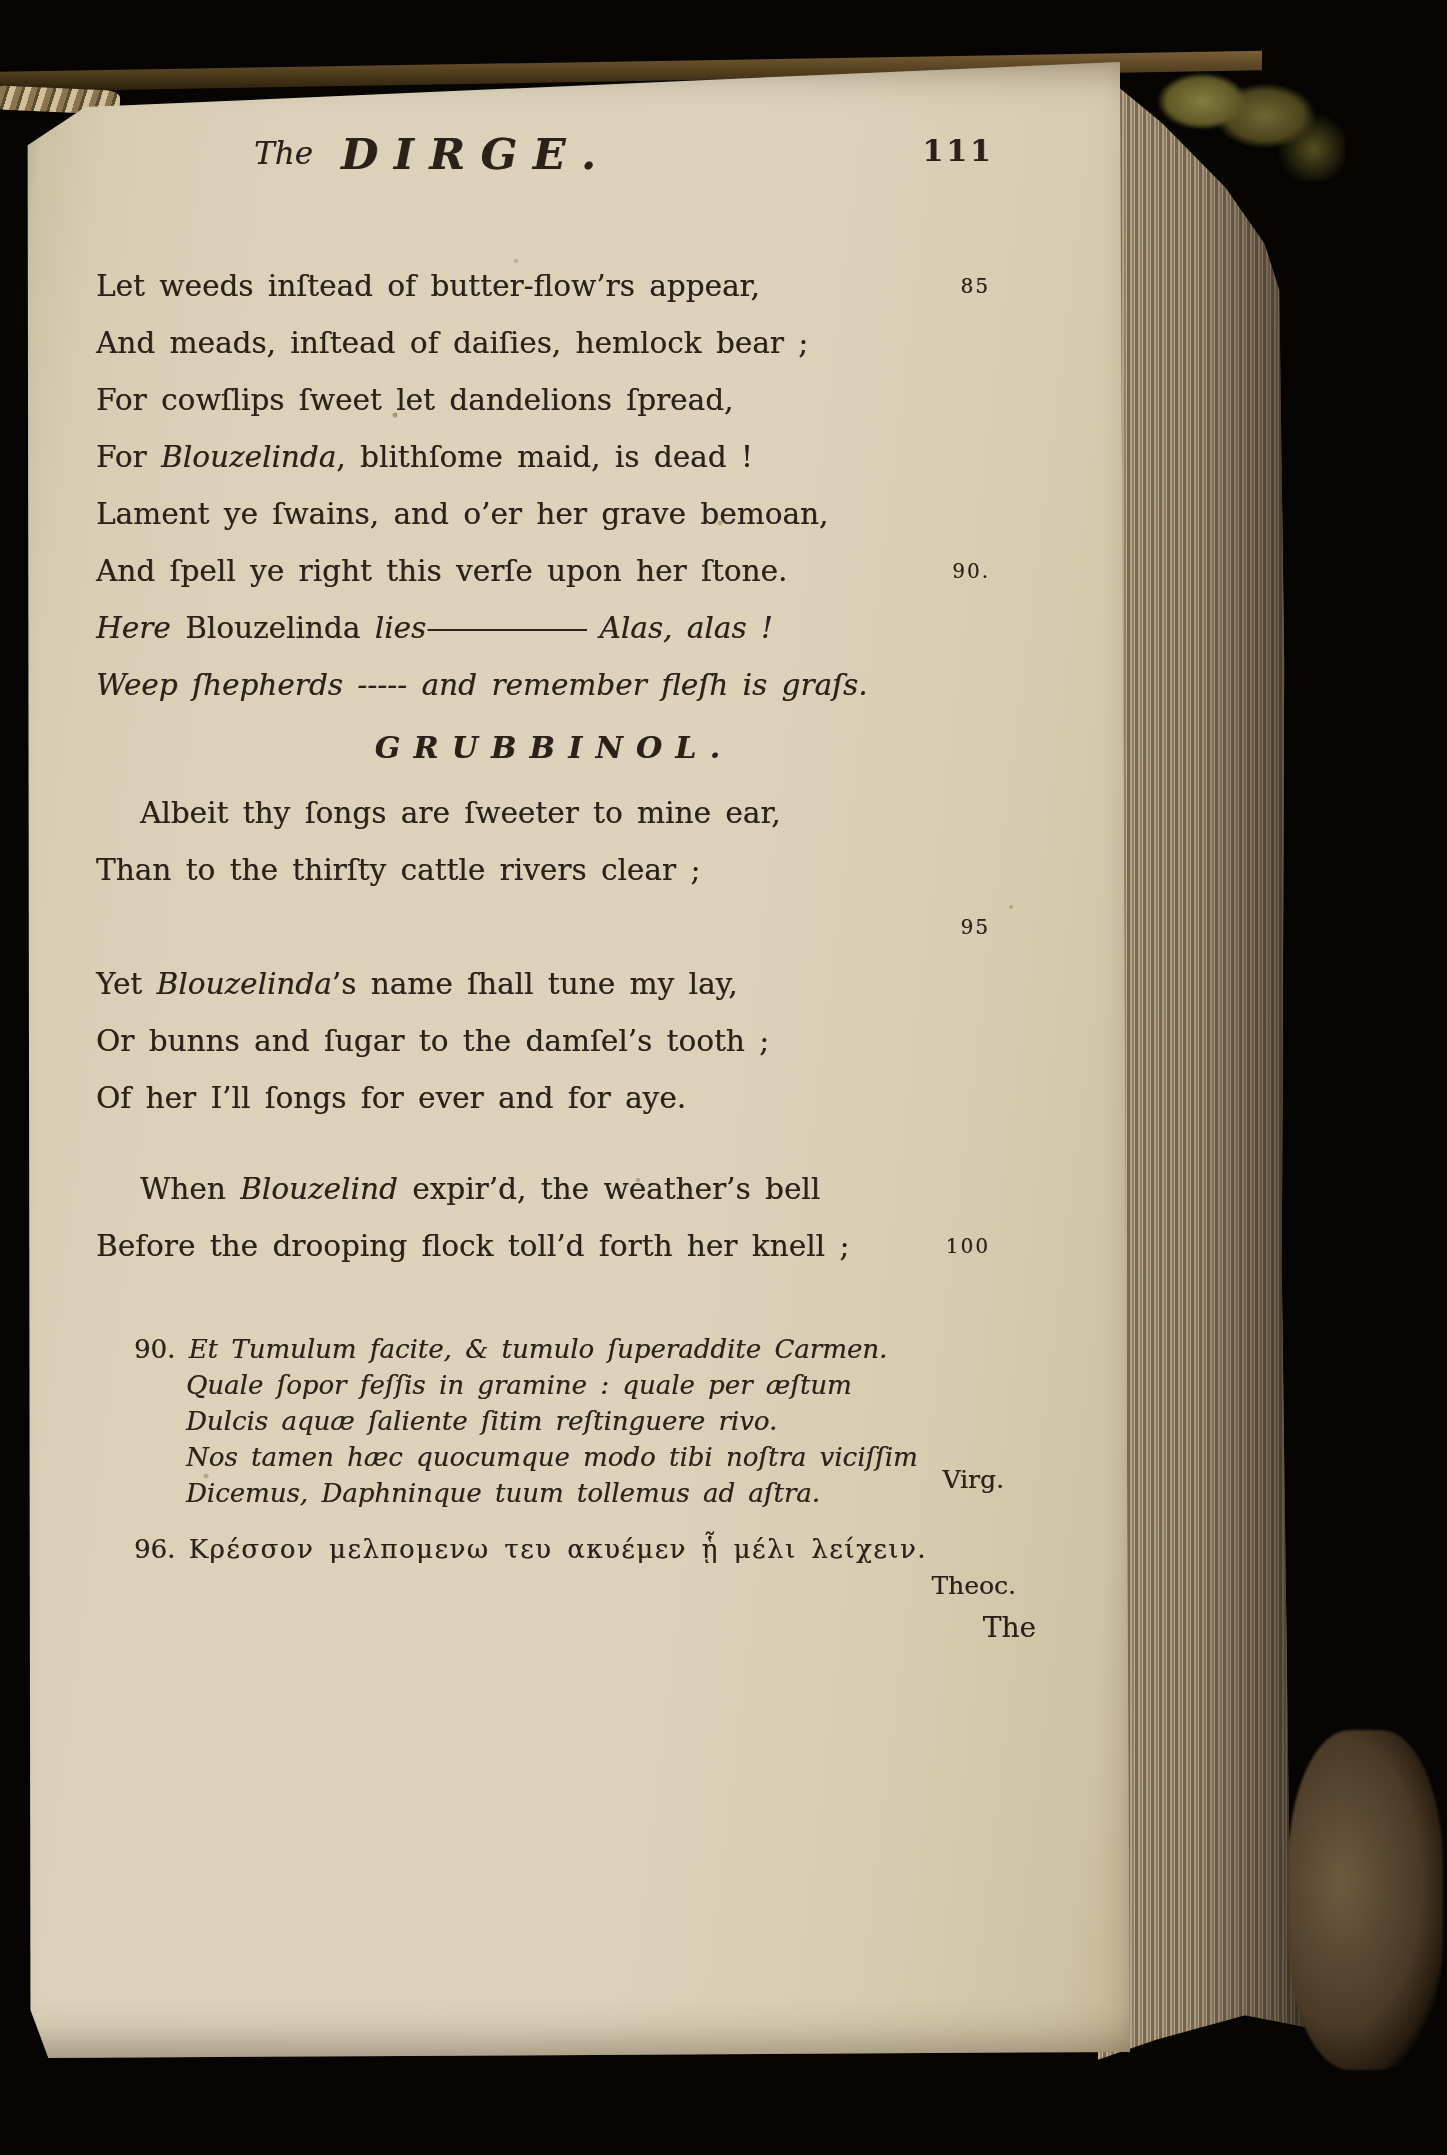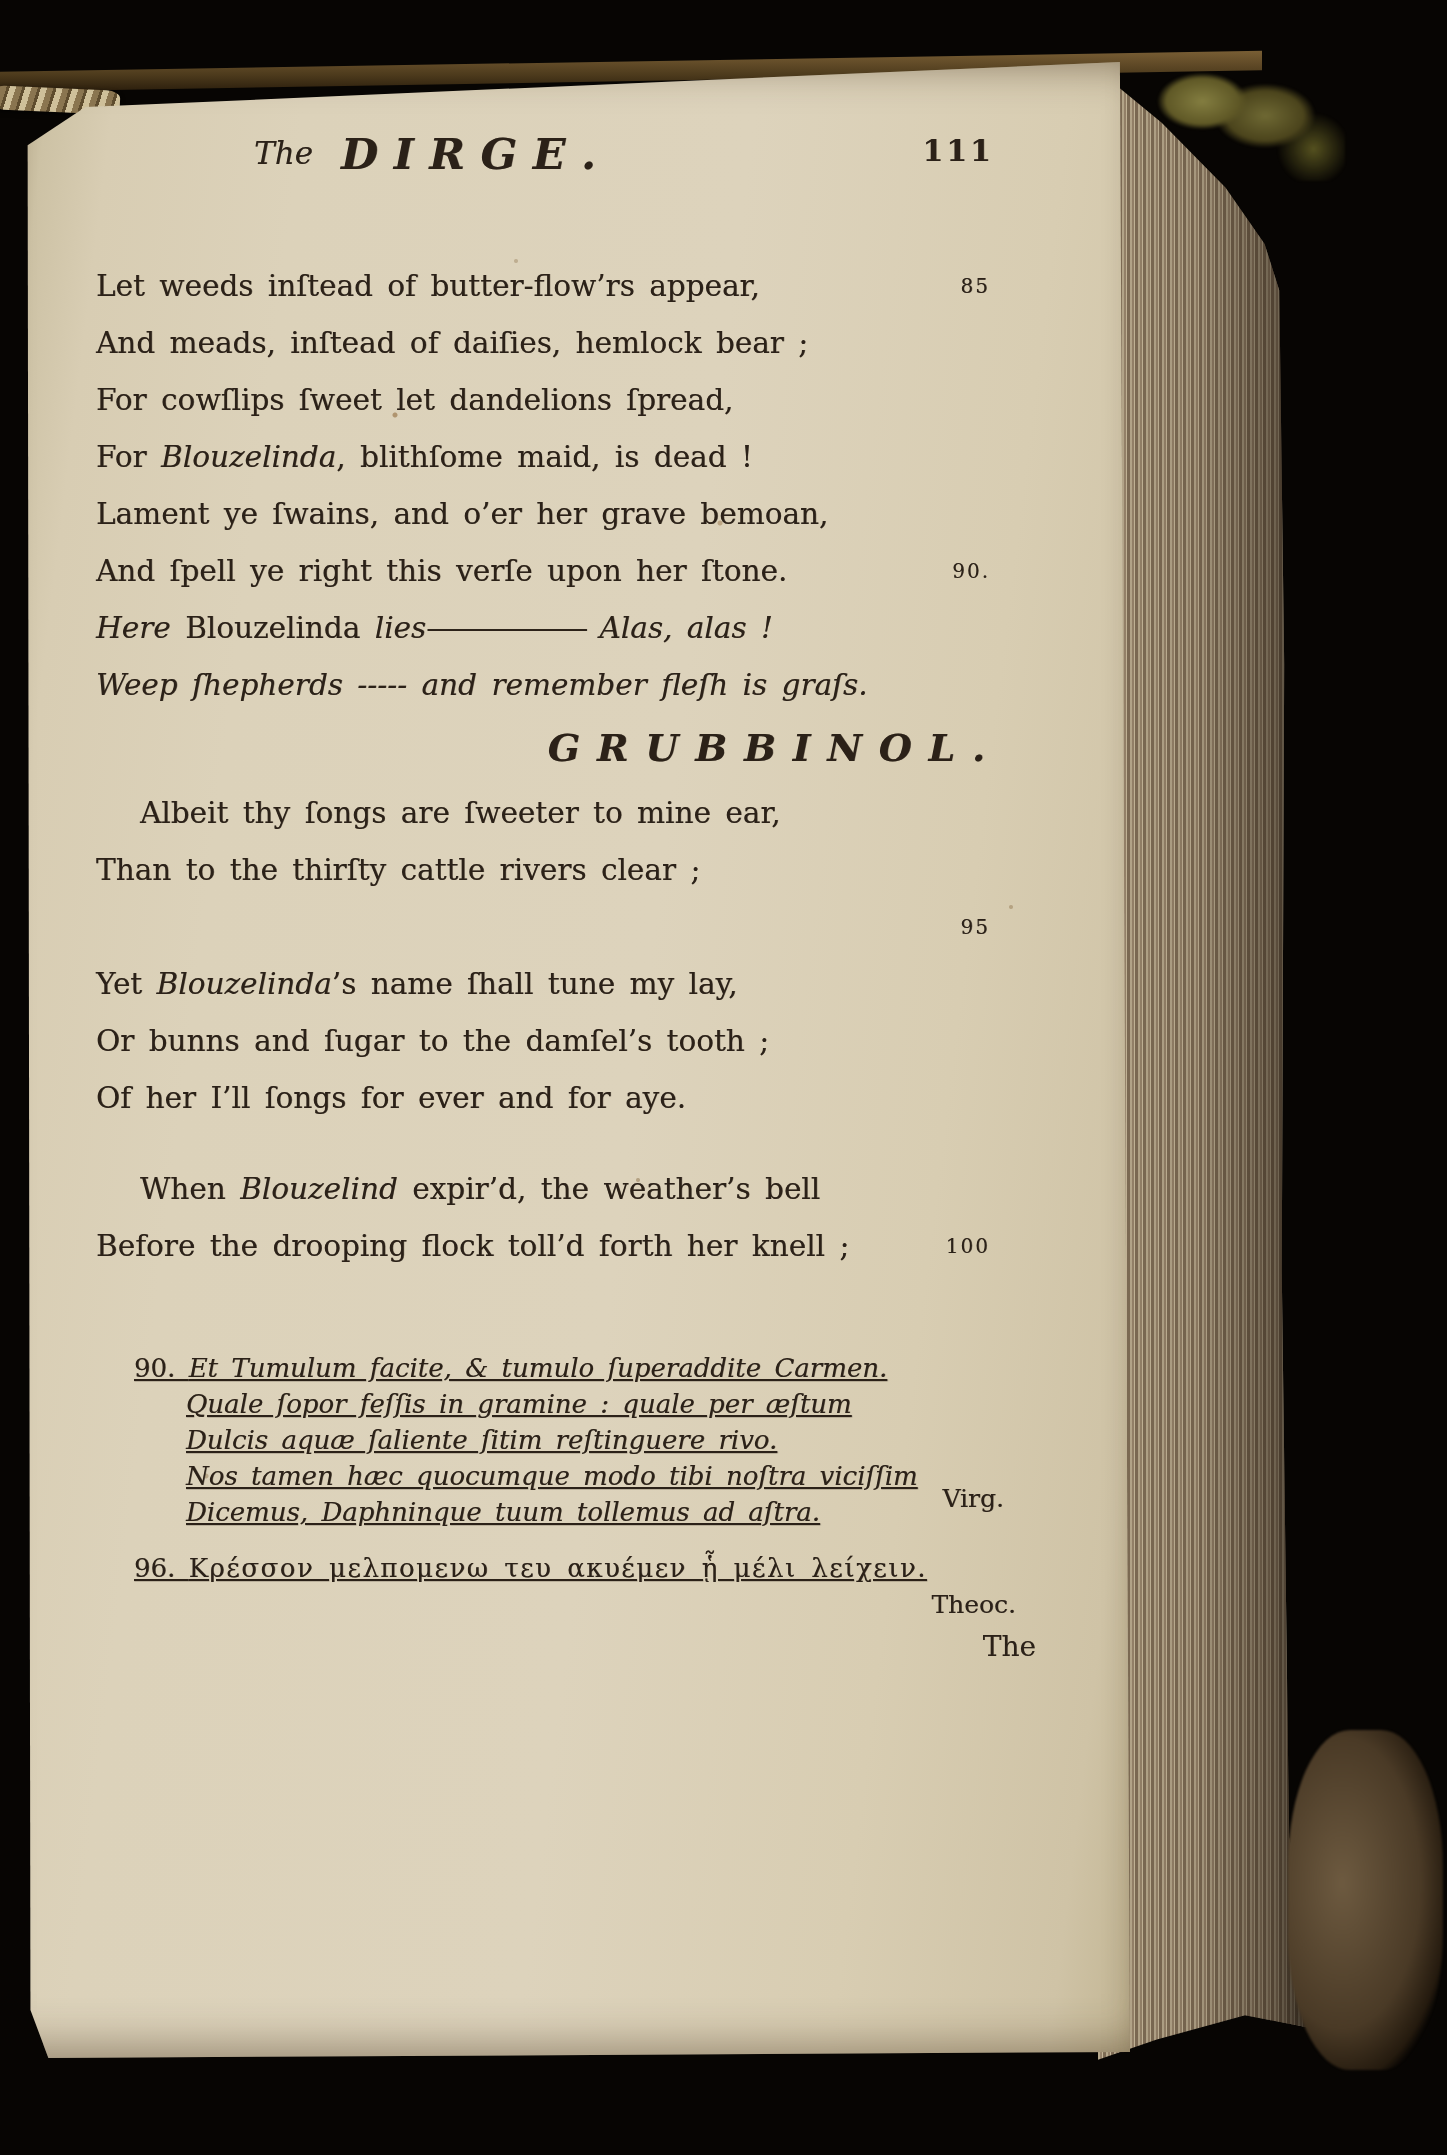--- a/index.html
+++ b/index.html
@@ -69,30 +69,30 @@
 
   .header{position:relative;height:52px;margin-top:12px;}
   .header .lead{position:absolute;left:158px;top:8px;font-size:31px;font-style:italic;}
   .header .title{position:absolute;left:245px;top:2px;font-size:43px;font-style:italic;letter-spacing:.36em;font-weight:600;}
   .header .pagenum{position:absolute;right:8px;top:6px;font-size:30px;letter-spacing:3px;font-weight:600;}
 
   .stanza{position:relative;}
   .pline{position:relative;height:57px;line-height:57px;font-size:29.5px;white-space:nowrap;word-spacing:5px;}
   .pline.indent{padding-left:44px;}
   .s1{margin-top:79px;}
-  .heading{margin-top:5px;height:57px;line-height:57px;text-align:right;
-    font-size:38px;font-style:italic;letter-spacing:.44em;padding-left:10px;font-weight:600;}
+  .heading{margin-top:5px;height:57px;line-height:57px;text-align:center;
+    font-size:30px;font-style:italic;letter-spacing:.44em;padding-left:10px;font-weight:600;}
   .s2{margin-top:9px;}
   .s3{margin-top:34px;}
   .lnum{position:absolute;right:12px;top:0;font-size:20px;letter-spacing:2px;}
   .it{font-style:italic;}
   .dash{letter-spacing:-3px;}
   .gr{letter-spacing:1.5px;}
 
-  .fnotes{margin-top:75px;padding-left:38px;text-decoration:underline;}
+  .fnotes{margin-top:56px;padding-left:38px;}
   .fn{position:relative;height:36px;line-height:36px;font-size:26px;white-space:nowrap;word-spacing:5px;}
   .fn.indent{padding-left:52px;}
   .fn.greekline{margin-top:20px;}
   .fn .attr{position:absolute;right:-2px;top:-13px;font-size:25px;font-style:normal;}
   .attr-theoc{text-align:right;margin-right:-14px;margin-top:2px;font-size:25px;height:33px;line-height:33px;}
   .catchword{text-align:right;margin-right:-34px;margin-top:9px;font-size:28px;}
 </style>
 </head>
 <body>
 

